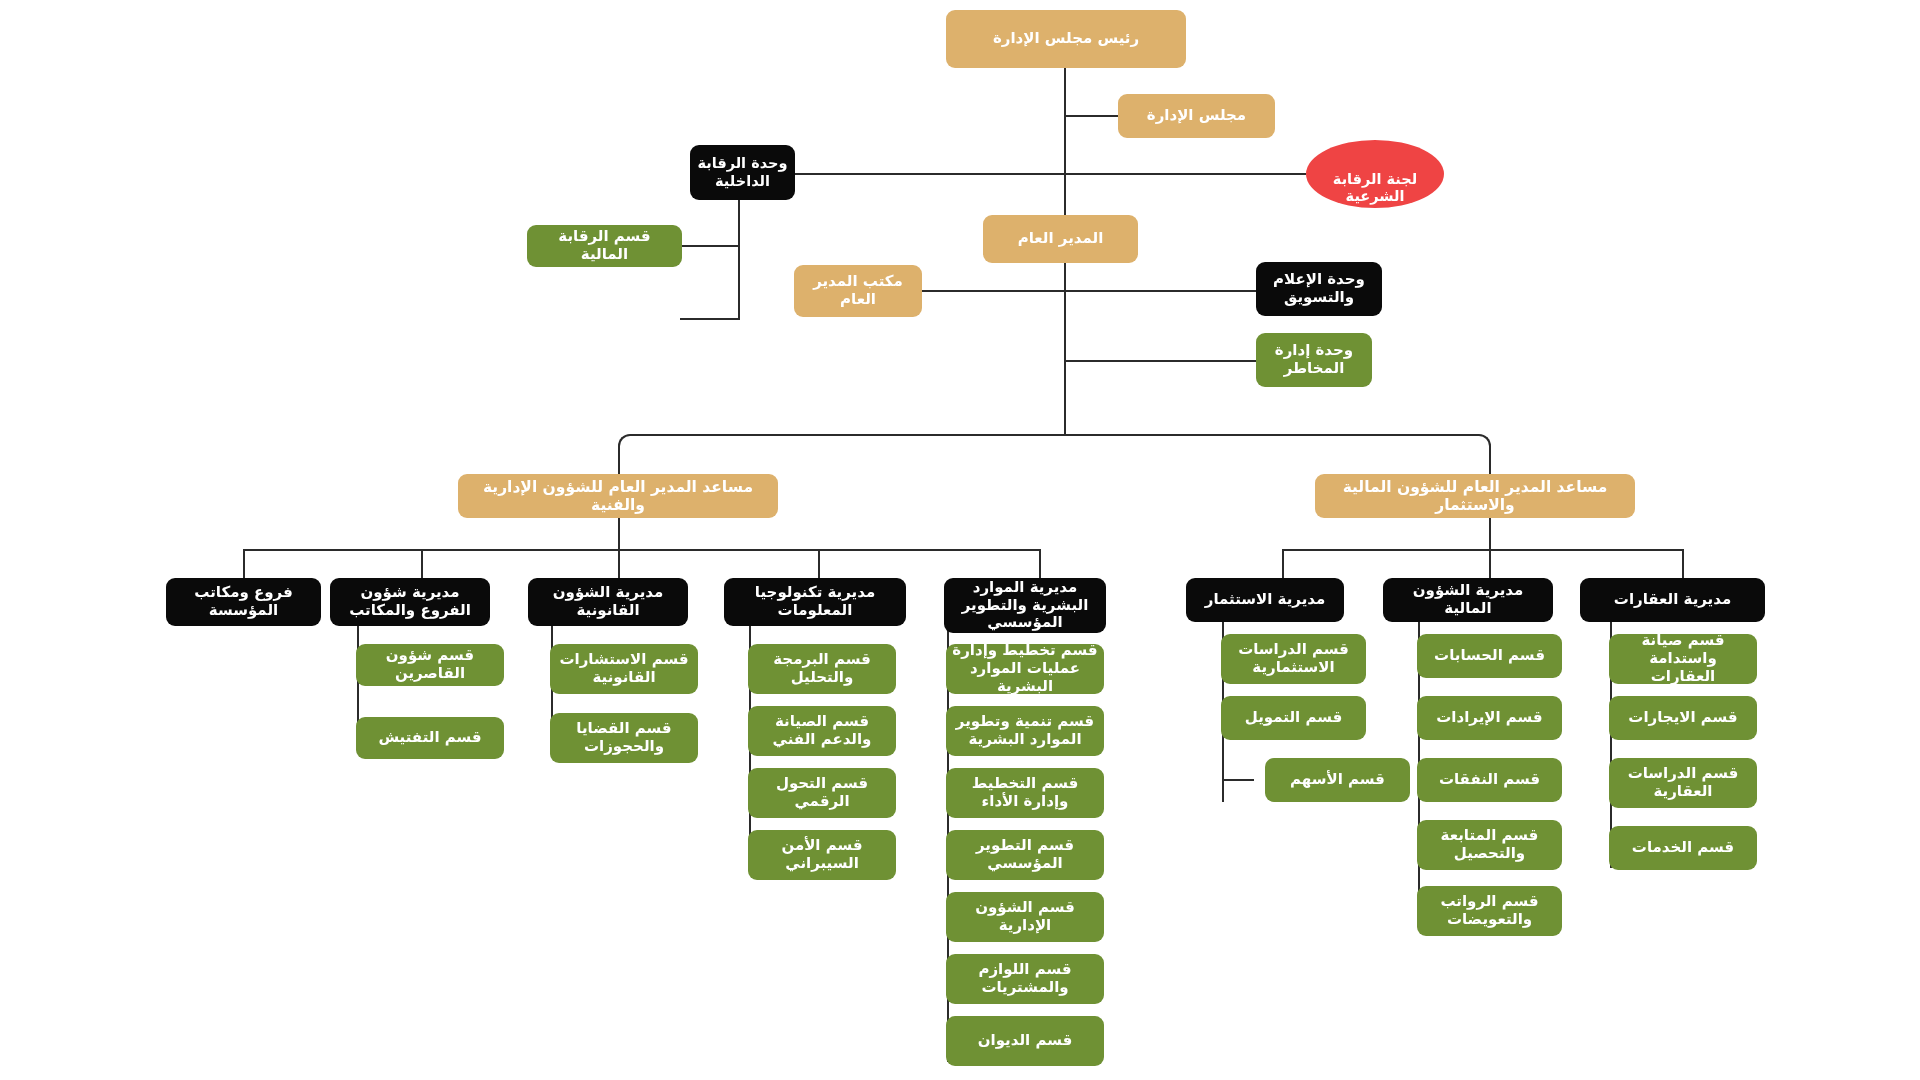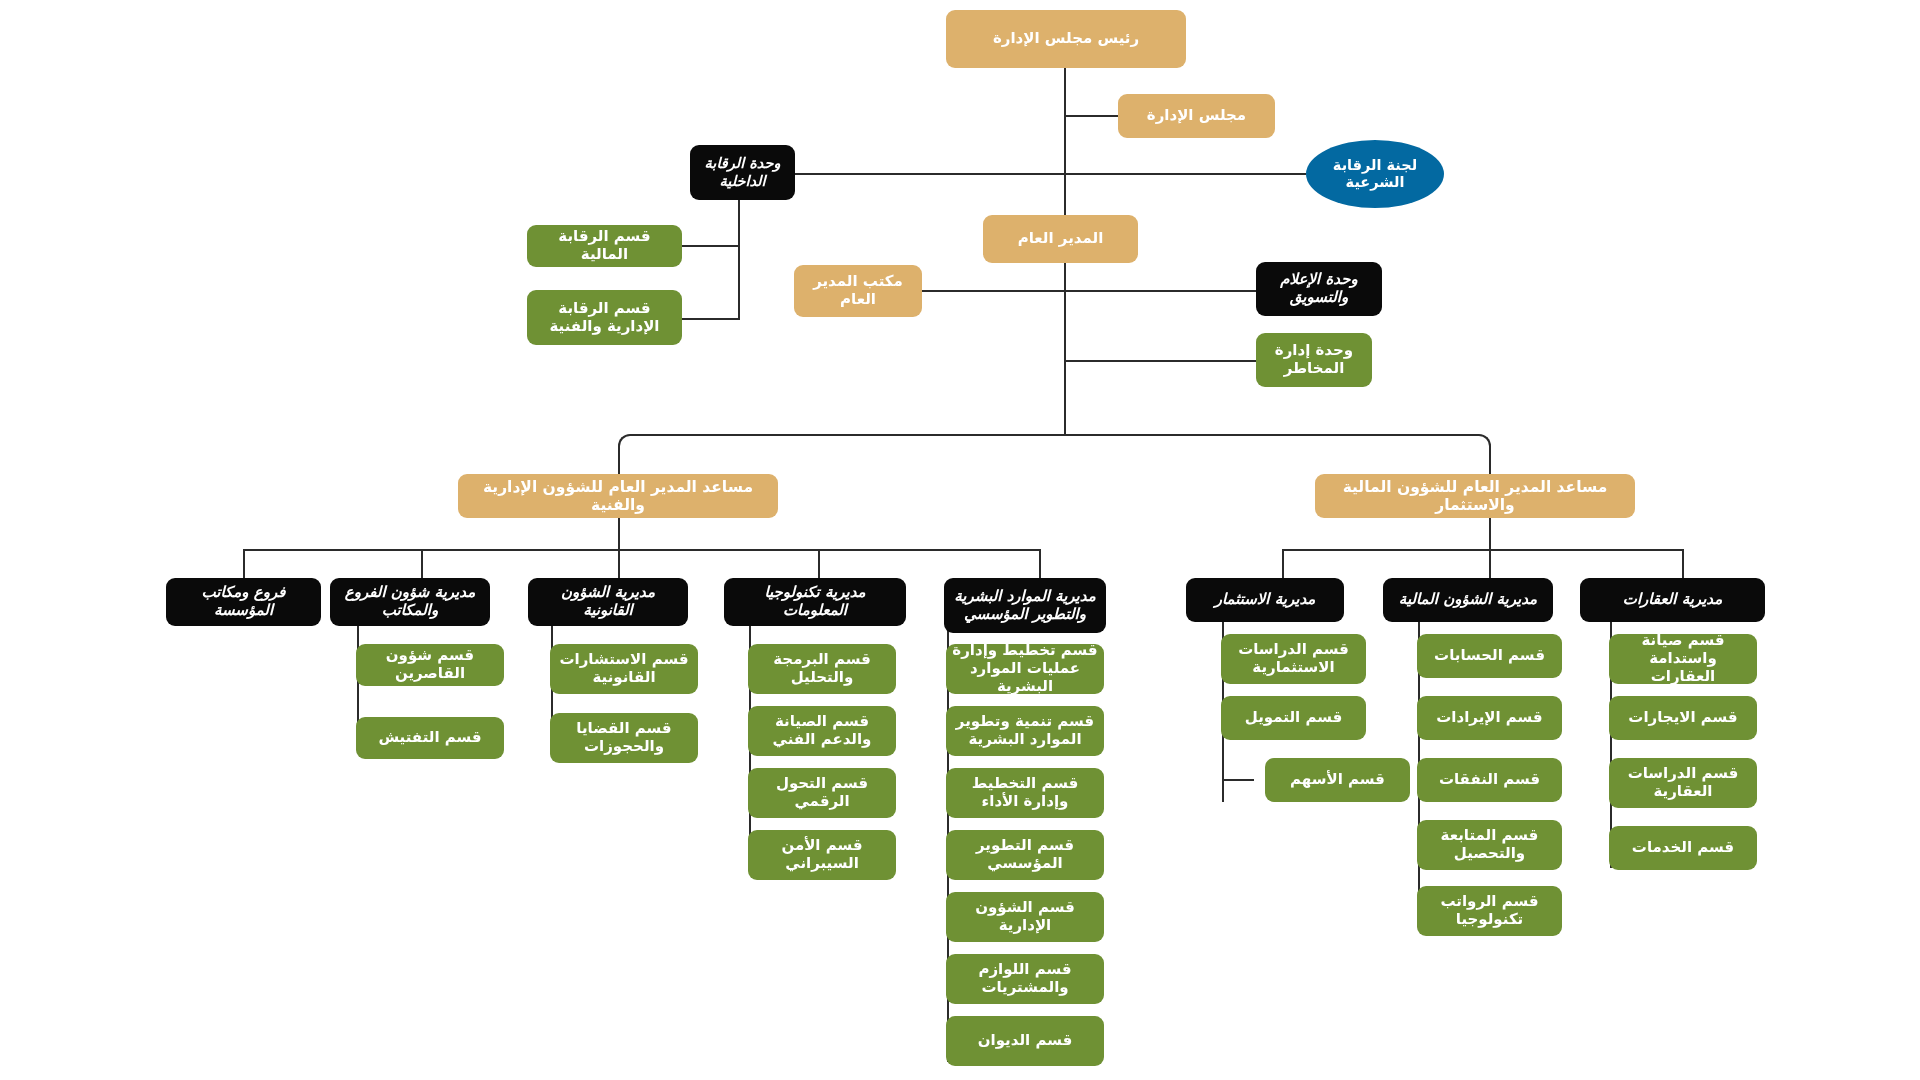--- a/index.html
+++ b/index.html
@@ -18,23 +18,23 @@
     color:#ffffff;
     font-weight:bold;
     line-height:1.18;
     border-radius:9px;
     padding:3px 6px;
     z-index:5;
     letter-spacing:0;
     white-space:normal;
   }
   .gold{ background:#ddb16c; }
-  .black{ background:#0a0a0a;font-style:italic; }
+  .black{ background:#0a0a0a; }
   .green{ background:#6f9134; }
-  .ellipse{ background:#0369a1; border-radius:50%; }
+  .ellipse{ background:#ef4444; border-radius:50%;align-items:flex-end; }
 
   .lvl-top{ font-size:15px; }
   .lvl-dir{ font-size:15px; }
   .lvl-unit{ font-size:15px; }
   .lvl-dept{ font-size:15px; }
   .lvl-asst{ font-size:15.5px; }
 
   
   .ln{position:absolute;background:#2b2b2b;z-index:1;}
   .v{width:2px;}
@@ -142,23 +142,20 @@
   </div>
 
   <div class="node black lvl-unit" style="left:690px;top:145px;width:105px;height:55px;font-size:14.5px;">
     <span>وحدة الرقابة الداخلية</span>
   </div>
 
   <div class="node green lvl-dept" style="left:527px;top:225px;width:155px;height:42px;">
     <span>قسم الرقابة المالية</span>
   </div>
 
-  <div class="node green lvl-dept" style="left:527px;top:290px;width:155px;height:55px;">
-    <span>قسم الرقابة الإدارية والفنية</span>
-  </div>
 
   <div class="node gold lvl-top" style="left:983px;top:215px;width:155px;height:48px;">
     <span>المدير العام</span>
   </div>
 
   <div class="node gold lvl-top" style="left:794px;top:265px;width:128px;height:52px;">
     <span>مكتب المدير العام</span>
   </div>
 
   <div class="node black lvl-unit" style="left:1256px;top:262px;width:126px;height:54px;">
@@ -264,21 +261,21 @@
   <div class="node green lvl-dept" style="left:1417px;top:696px;width:145px;height:44px;">
     <span>قسم الإيرادات</span>
   </div>
   <div class="node green lvl-dept" style="left:1417px;top:758px;width:145px;height:44px;">
     <span>قسم النفقات</span>
   </div>
   <div class="node green lvl-dept" style="left:1417px;top:820px;width:145px;height:50px;">
     <span>قسم المتابعة والتحصيل</span>
   </div>
   <div class="node green lvl-dept" style="left:1417px;top:886px;width:145px;height:50px;">
-    <span>قسم الرواتب تكنولوجيا</span>
+    <span>قسم الرواتب والتعويضات</span>
   </div>
 
   <div class="node black lvl-dir" style="left:1580px;top:578px;width:185px;height:44px;">
     <span>مديرية العقارات</span>
   </div>
   <div class="node green lvl-dept" style="left:1609px;top:634px;width:148px;height:50px;">
     <span>قسم صيانة واستدامة العقارات</span>
   </div>
   <div class="node green lvl-dept" style="left:1609px;top:696px;width:148px;height:44px;">
     <span>قسم الايجارات</span>

